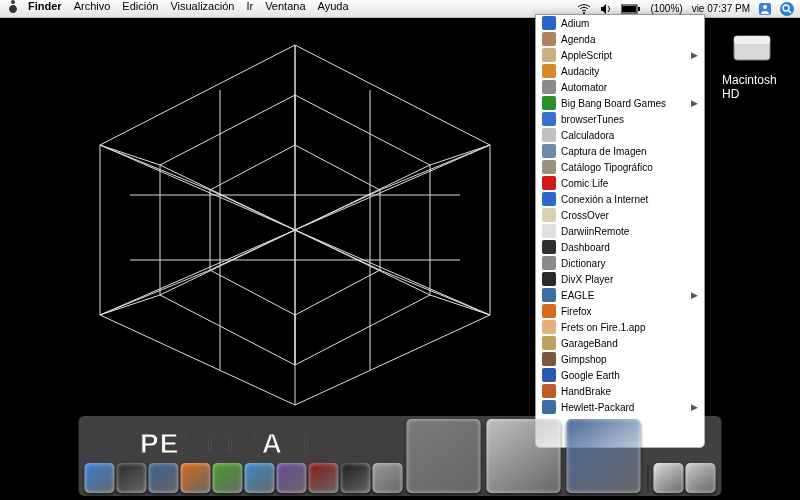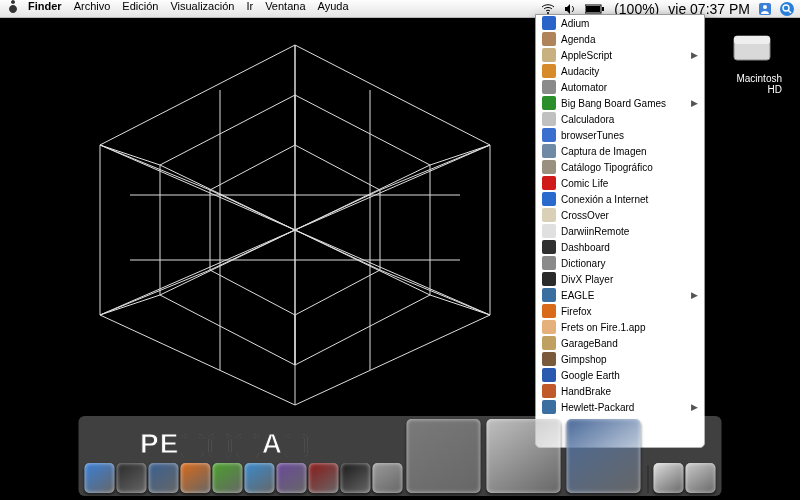--- a/index.html
+++ b/index.html
@@ -6,26 +6,26 @@
   body { width:800px; height:500px; background:#000; overflow:hidden; position:relative; }
 
   
   .menubar { position:absolute; top:0; left:0; right:0; height:18px;
              background:linear-gradient(#fdfdfd,#e4e4e4); display:flex; 
              font-size:11px; color:#000; padding:0 6px; border-bottom:1px solid #b8b8b8; }
   .menubar .apple { width:14px; height:14px; margin-right:8px; }
   .menubar .app-name { font-weight:bold; margin-right:12px; }
   .menubar .menu-item { margin-right:12px; cursor:default; }
   .menubar .spacer { flex:1; }
-  .menubar .right-icon { margin-left:9px; display:flex; align-items:center; font-size:14px; }
+  .menubar .right-icon { margin-left:9px; display:flex; align-items:center; font-size:10px; }
   .menubar svg { display:block; }
 
   
-  .hd { position:absolute; top:30px; right:18px; width:60px; text-align:right; color:#fff;
-        font-size:10px; text-shadow:0 1px 1px #000; }
+  .hd { position:absolute; top:30px; right:18px; width:60px; text-align:left; color:#fff;
+        font-size:12px; text-shadow:0 1px 1px #000; }
   .hd svg { margin:0 auto 3px auto; display:block; }
 
   
   .wire { position:absolute; top:35px; left:60px; }
 
   
   .mark { position:absolute; left:140px; bottom:40px; font-size:28px; font-weight:900;
           letter-spacing:1px; color:#fff; font-family: Arial, sans-serif;
           -webkit-text-stroke:1px #000; }
 
@@ -167,26 +167,26 @@
     <div class="row">
       <span class="ic" style="background: rgb(138, 138, 138);"></span>
       <span>Automator</span>
     </div>
     <div class="row">
       <span class="ic" style="background: rgb(42, 143, 42);"></span>
       <span>Big Bang Board Games</span>
       <span class="arrow">▶</span>
     </div>
     <div class="row">
+      <span class="ic" style="background: rgb(58, 111, 208);"></span>
+      <span>browserTunes</span>
+    </div>
+    <div class="row">
       <span class="ic" style="background: rgb(192, 192, 192);"></span>
       <span>Calculadora</span>
-    </div>
-    <div class="row">
-      <span class="ic" style="background: rgb(58, 111, 208);"></span>
-      <span>browserTunes</span>
     </div>
     <div class="row">
       <span class="ic" style="background: rgb(110, 138, 164);"></span>
       <span>Captura de Imagen</span>
     </div>
     <div class="row">
       <span class="ic" style="background: rgb(154, 144, 128);"></span>
       <span>Catálogo Tipográfico</span>
     </div>
     <div class="row">

